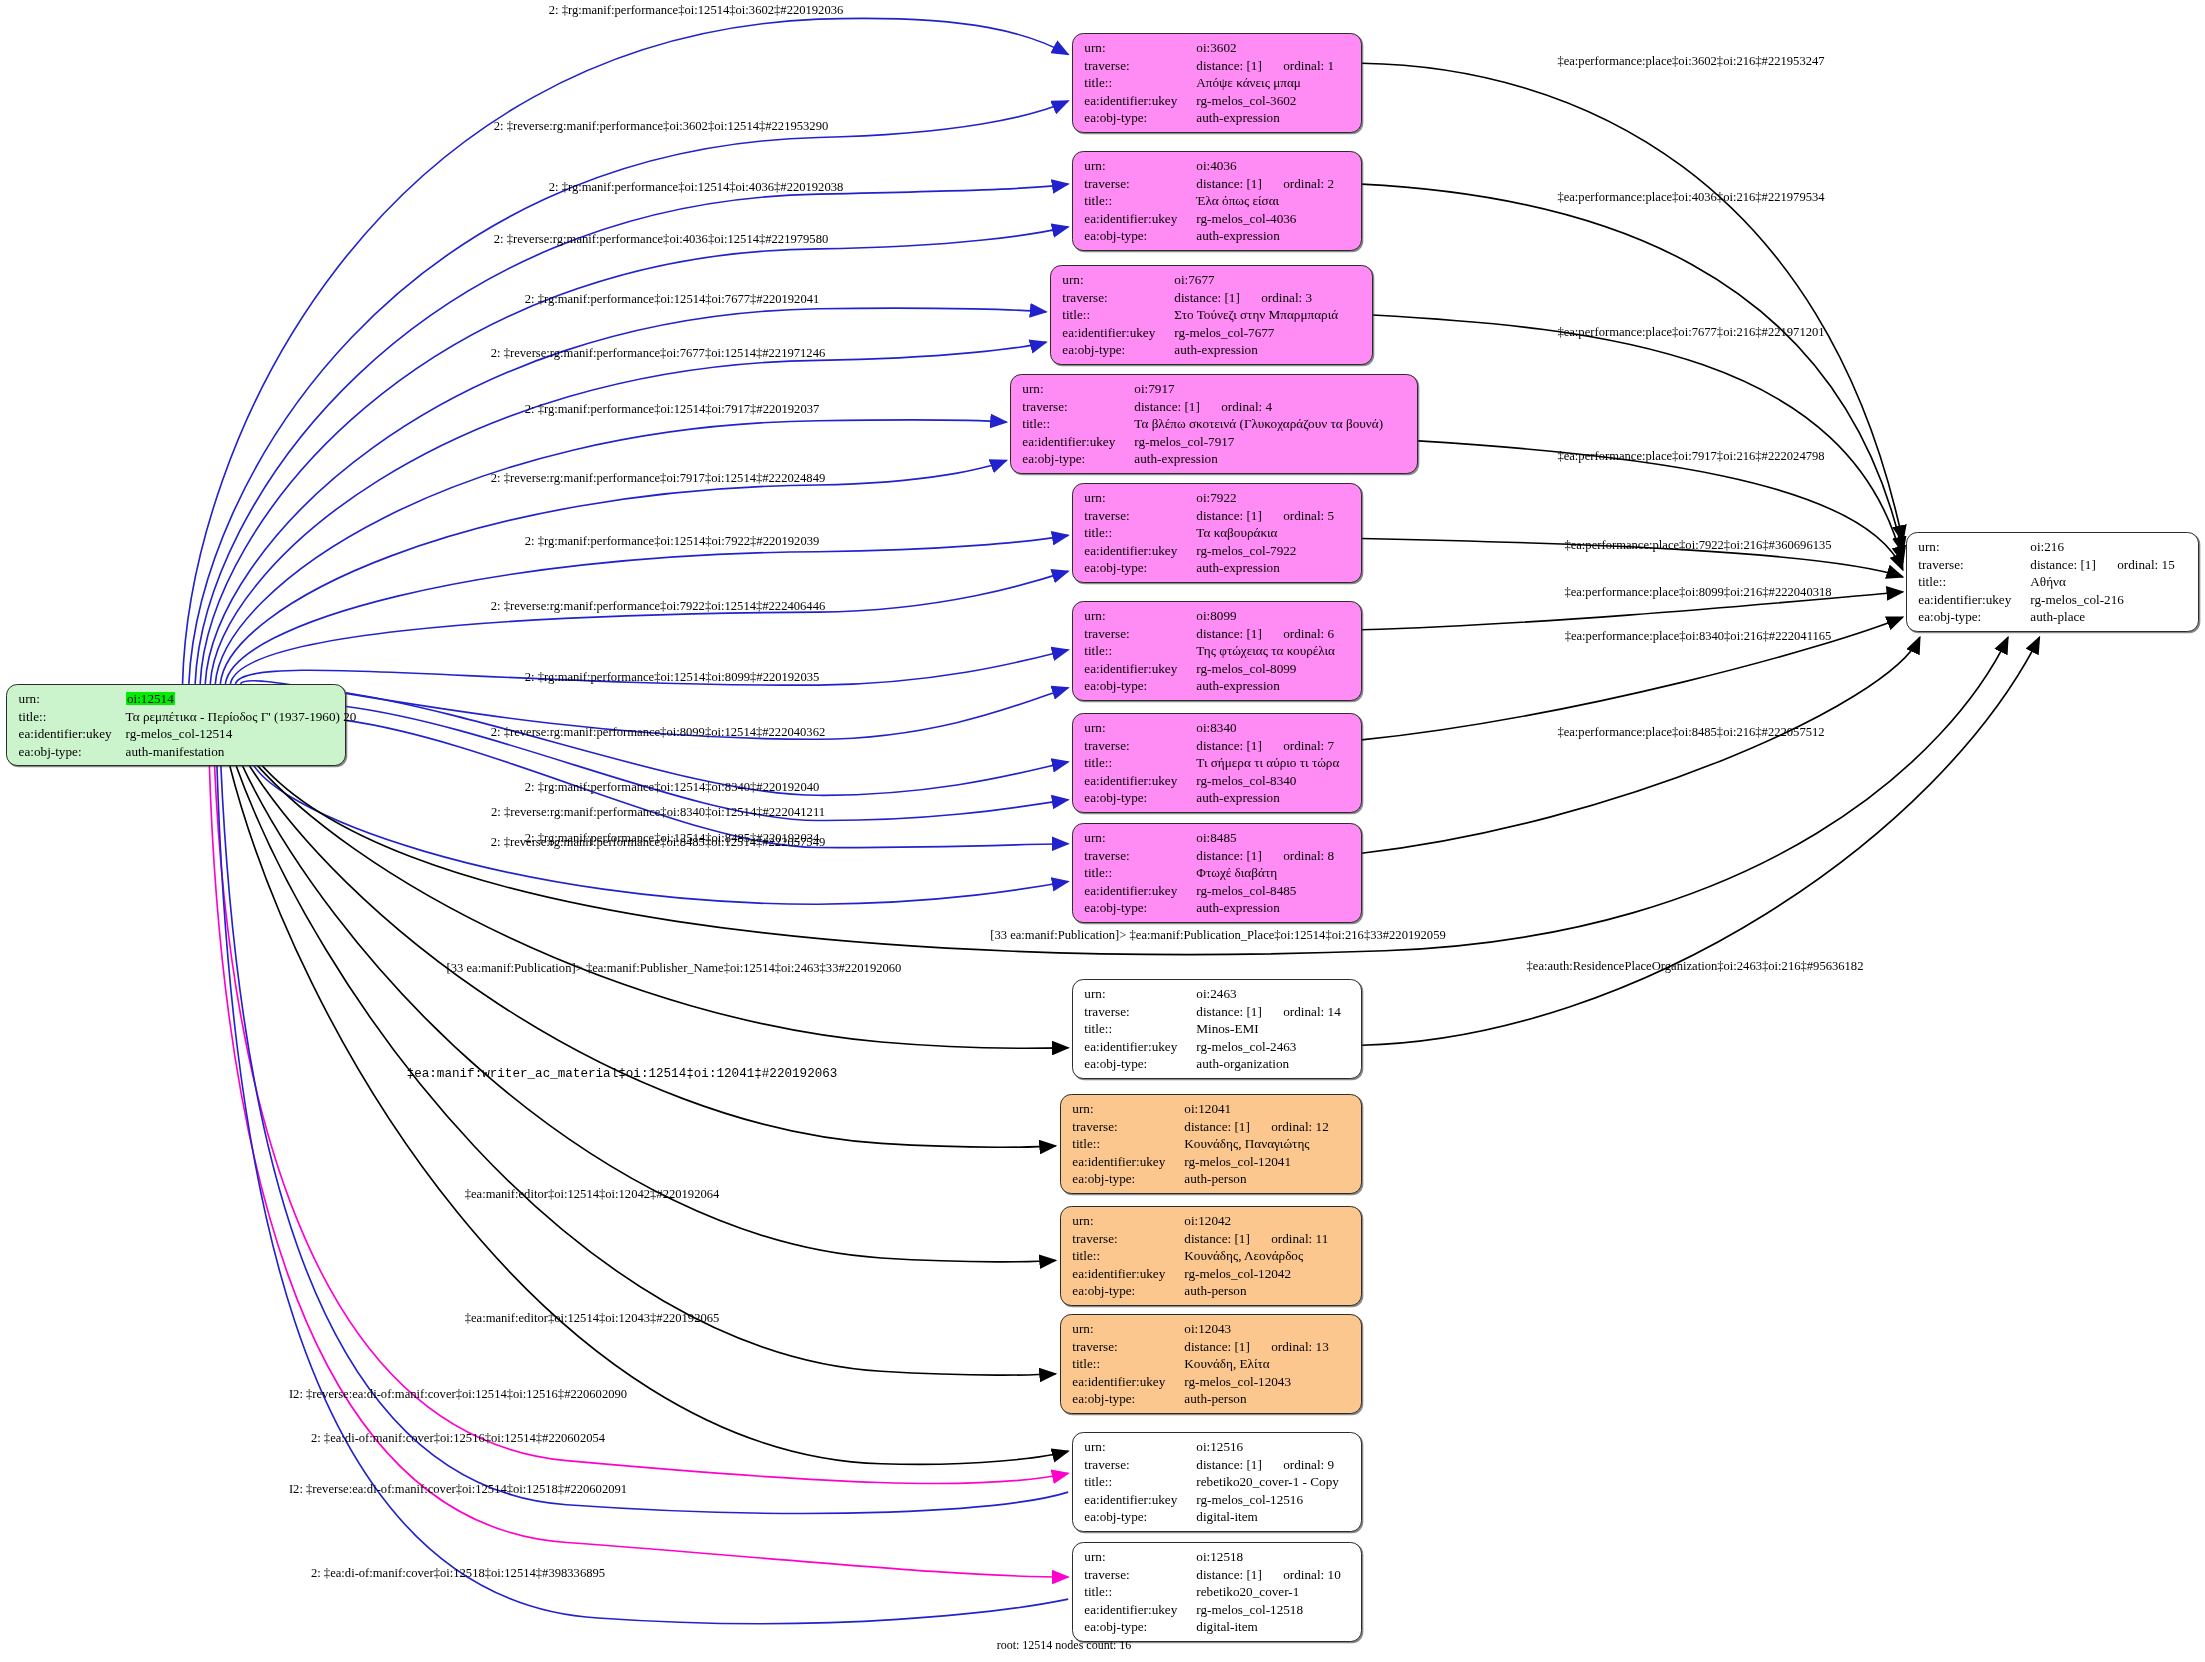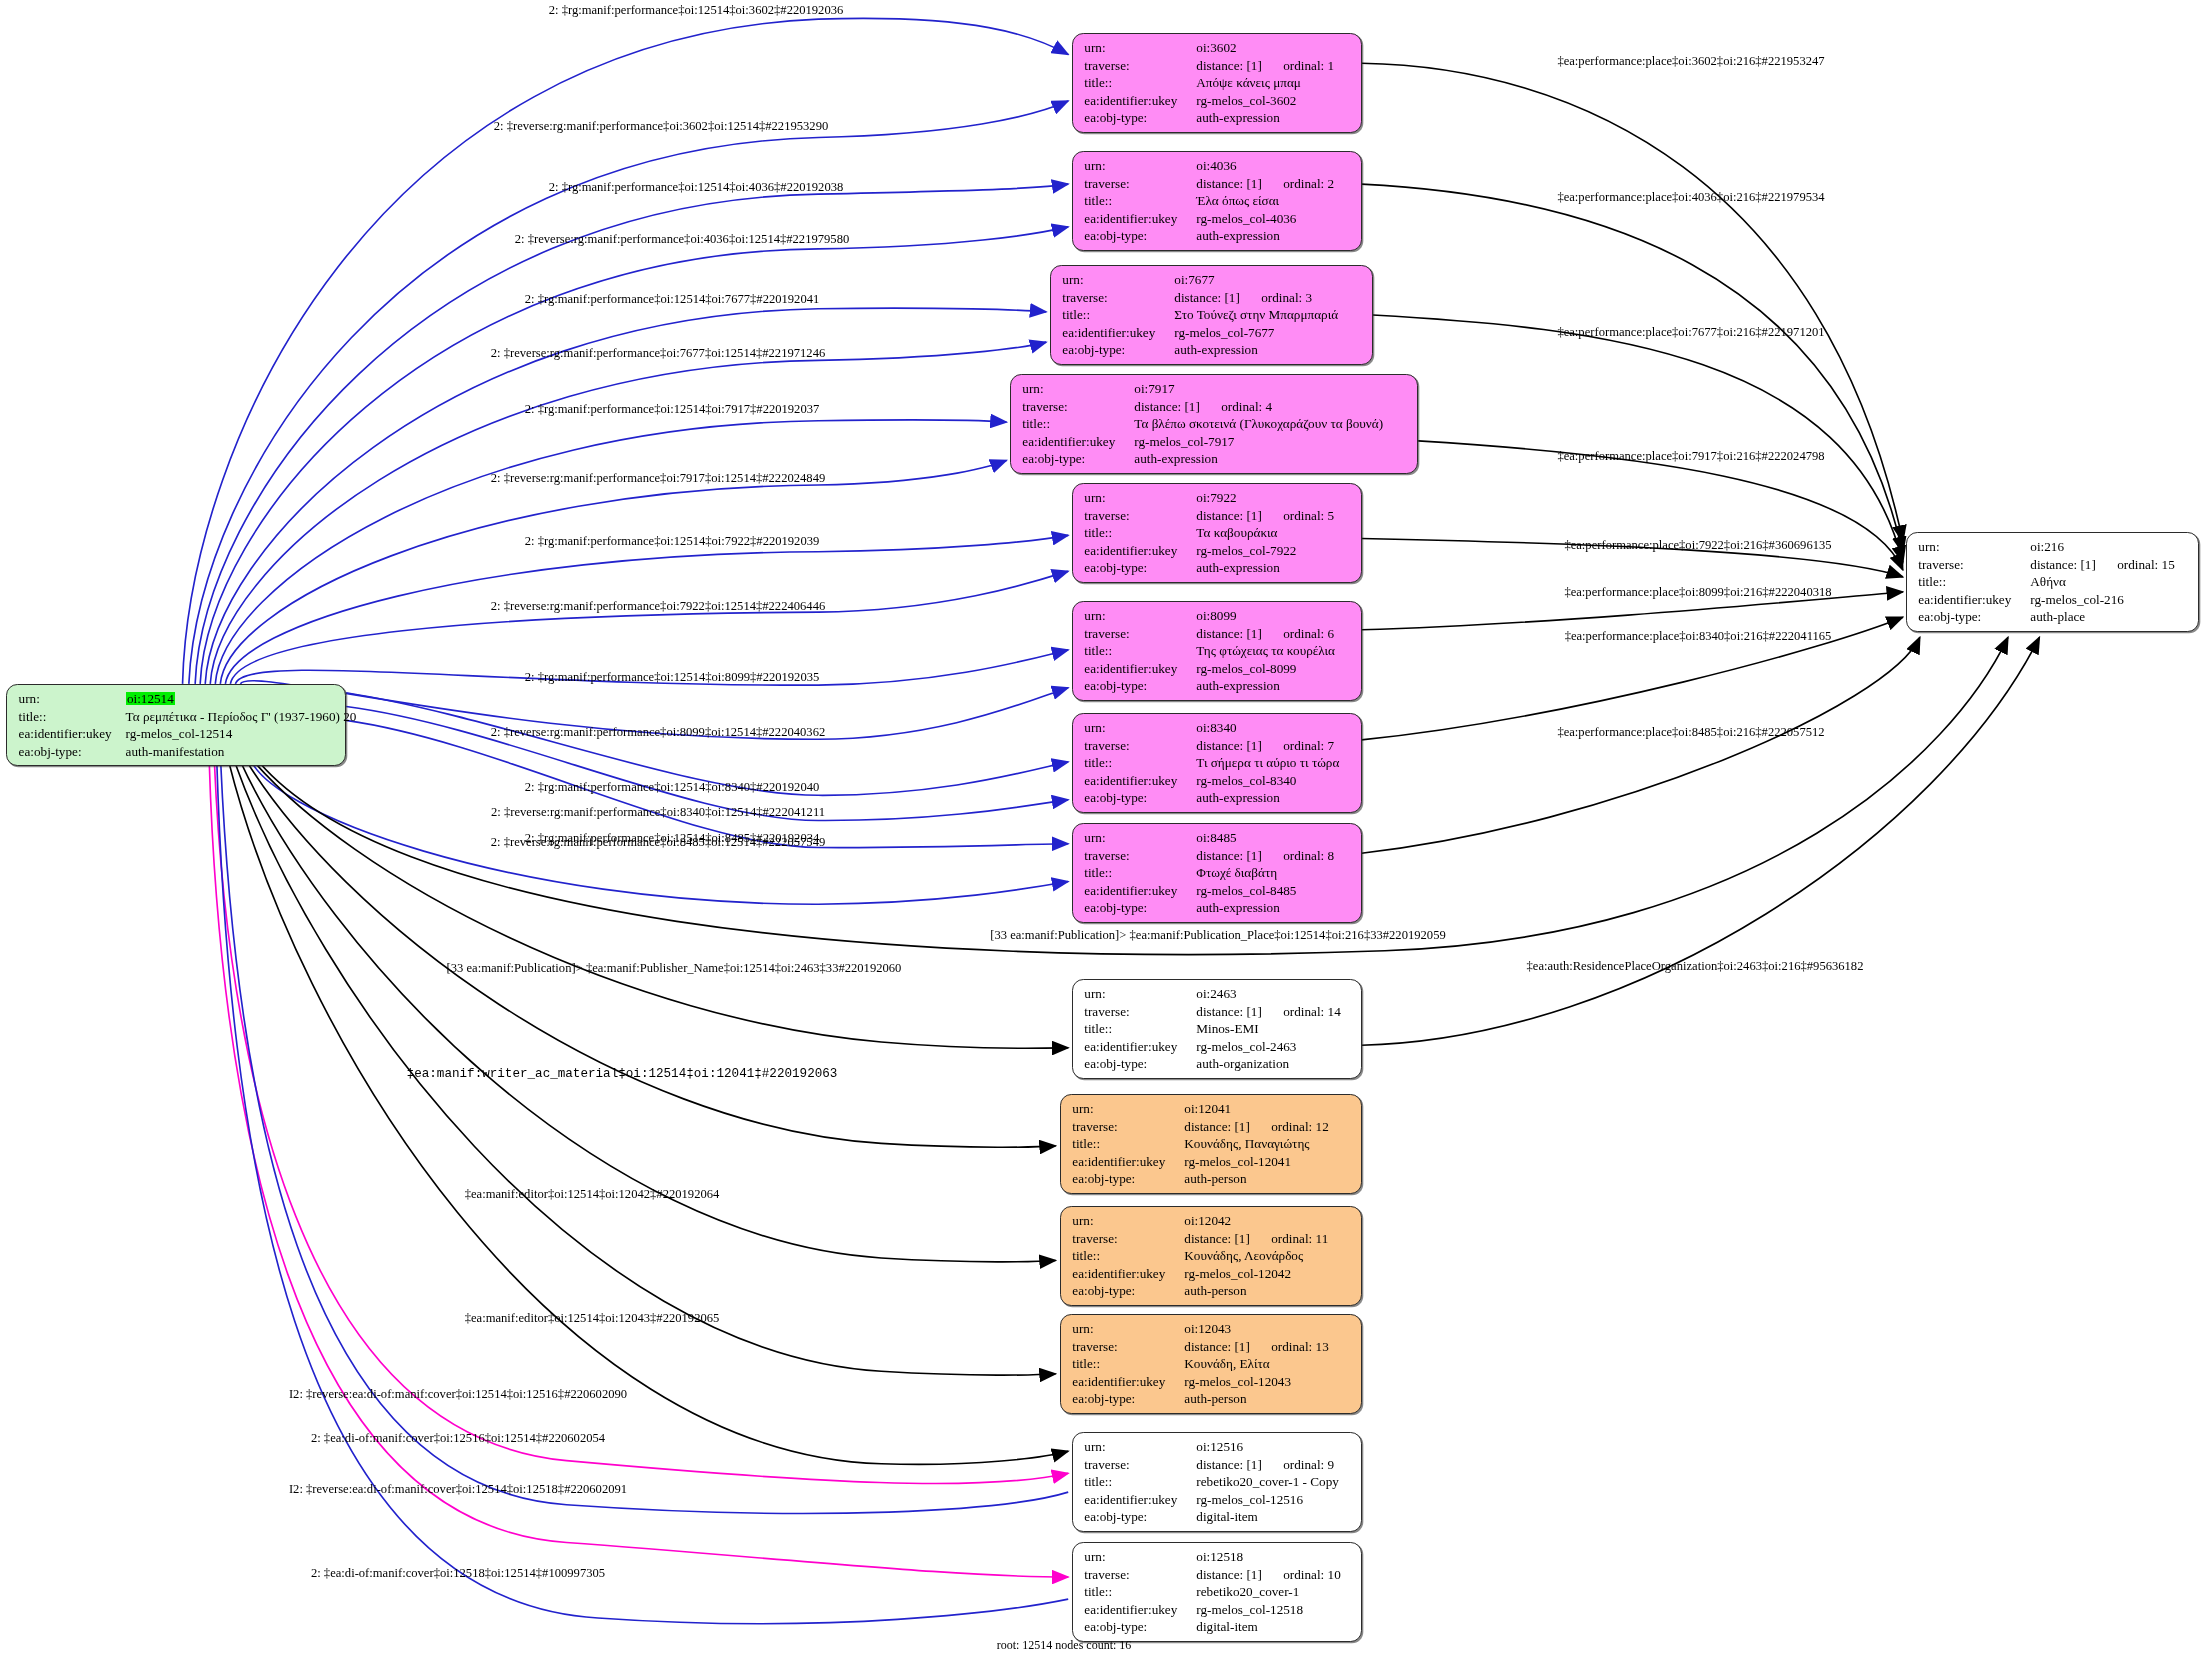--- a/index.html
+++ b/index.html
@@ -492,21 +492,21 @@
           <span class="k">ea:obj-type:</span>
           <span class="v">digital-item</span>
         </div>
       </div>
     </div>
 
   <div id="label-layer">
       <div class="edge-label" style="left: 696px; top: 10px;">2: ‡rg:manif:performance‡oi:12514‡oi:3602‡#220192036</div>
       <div class="edge-label" style="left: 661px; top: 126px;">2: ‡reverse:rg:manif:performance‡oi:3602‡oi:12514‡#221953290</div>
       <div class="edge-label" style="left: 696px; top: 187px;">2: ‡rg:manif:performance‡oi:12514‡oi:4036‡#220192038</div>
-      <div class="edge-label" style="left: 661px; top: 239px; margin-left: 21px;">2: ‡reverse:rg:manif:performance‡oi:4036‡oi:12514‡#221979580</div>
+      <div class="edge-label" style="left: 661px; top: 239px;">2: ‡reverse:rg:manif:performance‡oi:4036‡oi:12514‡#221979580</div>
       <div class="edge-label" style="left: 672px; top: 299px;">2: ‡rg:manif:performance‡oi:12514‡oi:7677‡#220192041</div>
       <div class="edge-label" style="left: 658px; top: 353px;">2: ‡reverse:rg:manif:performance‡oi:7677‡oi:12514‡#221971246</div>
       <div class="edge-label" style="left: 672px; top: 409px;">2: ‡rg:manif:performance‡oi:12514‡oi:7917‡#220192037</div>
       <div class="edge-label" style="left: 658px; top: 478px;">2: ‡reverse:rg:manif:performance‡oi:7917‡oi:12514‡#222024849</div>
       <div class="edge-label" style="left: 672px; top: 541px;">2: ‡rg:manif:performance‡oi:12514‡oi:7922‡#220192039</div>
       <div class="edge-label" style="left: 658px; top: 606px;">2: ‡reverse:rg:manif:performance‡oi:7922‡oi:12514‡#222406446</div>
       <div class="edge-label" style="left: 672px; top: 677px;">2: ‡rg:manif:performance‡oi:12514‡oi:8099‡#220192035</div>
       <div class="edge-label" style="left: 658px; top: 732px;">2: ‡reverse:rg:manif:performance‡oi:8099‡oi:12514‡#222040362</div>
       <div class="edge-label" style="left: 672px; top: 787px;">2: ‡rg:manif:performance‡oi:12514‡oi:8340‡#220192040</div>
       <div class="edge-label" style="left: 658px; top: 812px;">2: ‡reverse:rg:manif:performance‡oi:8340‡oi:12514‡#222041211</div>
@@ -522,18 +522,18 @@
       <div class="edge-label" style="left: 1691px; top: 732px;">‡ea:performance:place‡oi:8485‡oi:216‡#222057512</div>
       <div class="edge-label" style="left: 1218px; top: 935px;">[33 ea:manif:Publication]&gt; ‡ea:manif:Publication_Place‡oi:12514‡oi:216‡33#220192059</div>
       <div class="edge-label" style="left: 674px; top: 968px;">[33 ea:manif:Publication]&gt; ‡ea:manif:Publisher_Name‡oi:12514‡oi:2463‡33#220192060</div>
       <div class="edge-label" style="left: 1695px; top: 966px;">‡ea:auth:ResidencePlaceOrganization‡oi:2463‡oi:216‡#95636182</div>
       <div class="edge-label" style="left: 622px; top: 1074px; font-family: Liberation Mono, monospace;">‡ea:manif:writer_ac_material‡oi:12514‡oi:12041‡#220192063</div>
       <div class="edge-label" style="left: 592px; top: 1194px;">‡ea:manif:editor‡oi:12514‡oi:12042‡#220192064</div>
       <div class="edge-label" style="left: 592px; top: 1318px;">‡ea:manif:editor‡oi:12514‡oi:12043‡#220192065</div>
       <div class="edge-label" style="left: 458px; top: 1394px;">I2: ‡reverse:ea:di-of:manif:cover‡oi:12514‡oi:12516‡#220602090</div>
       <div class="edge-label" style="left: 458px; top: 1438px;">2: ‡ea:di-of:manif:cover‡oi:12516‡oi:12514‡#220602054</div>
       <div class="edge-label" style="left: 458px; top: 1489px;">I2: ‡reverse:ea:di-of:manif:cover‡oi:12514‡oi:12518‡#220602091</div>
-      <div class="edge-label" style="left: 458px; top: 1573px;">2: ‡ea:di-of:manif:cover‡oi:12518‡oi:12514‡#100997305</div>
+      <div class="edge-label" style="left: 458px; top: 1573px;">2: ‡ea:di-of:manif:cover‡oi:12518‡oi:12514‡#398336895</div>
     </div>
 
   <div class="caption" style="left:1064px; top:1645px;">root: 12514 nodes count: 16</div>
 </div>
 
 
 </body></html>

